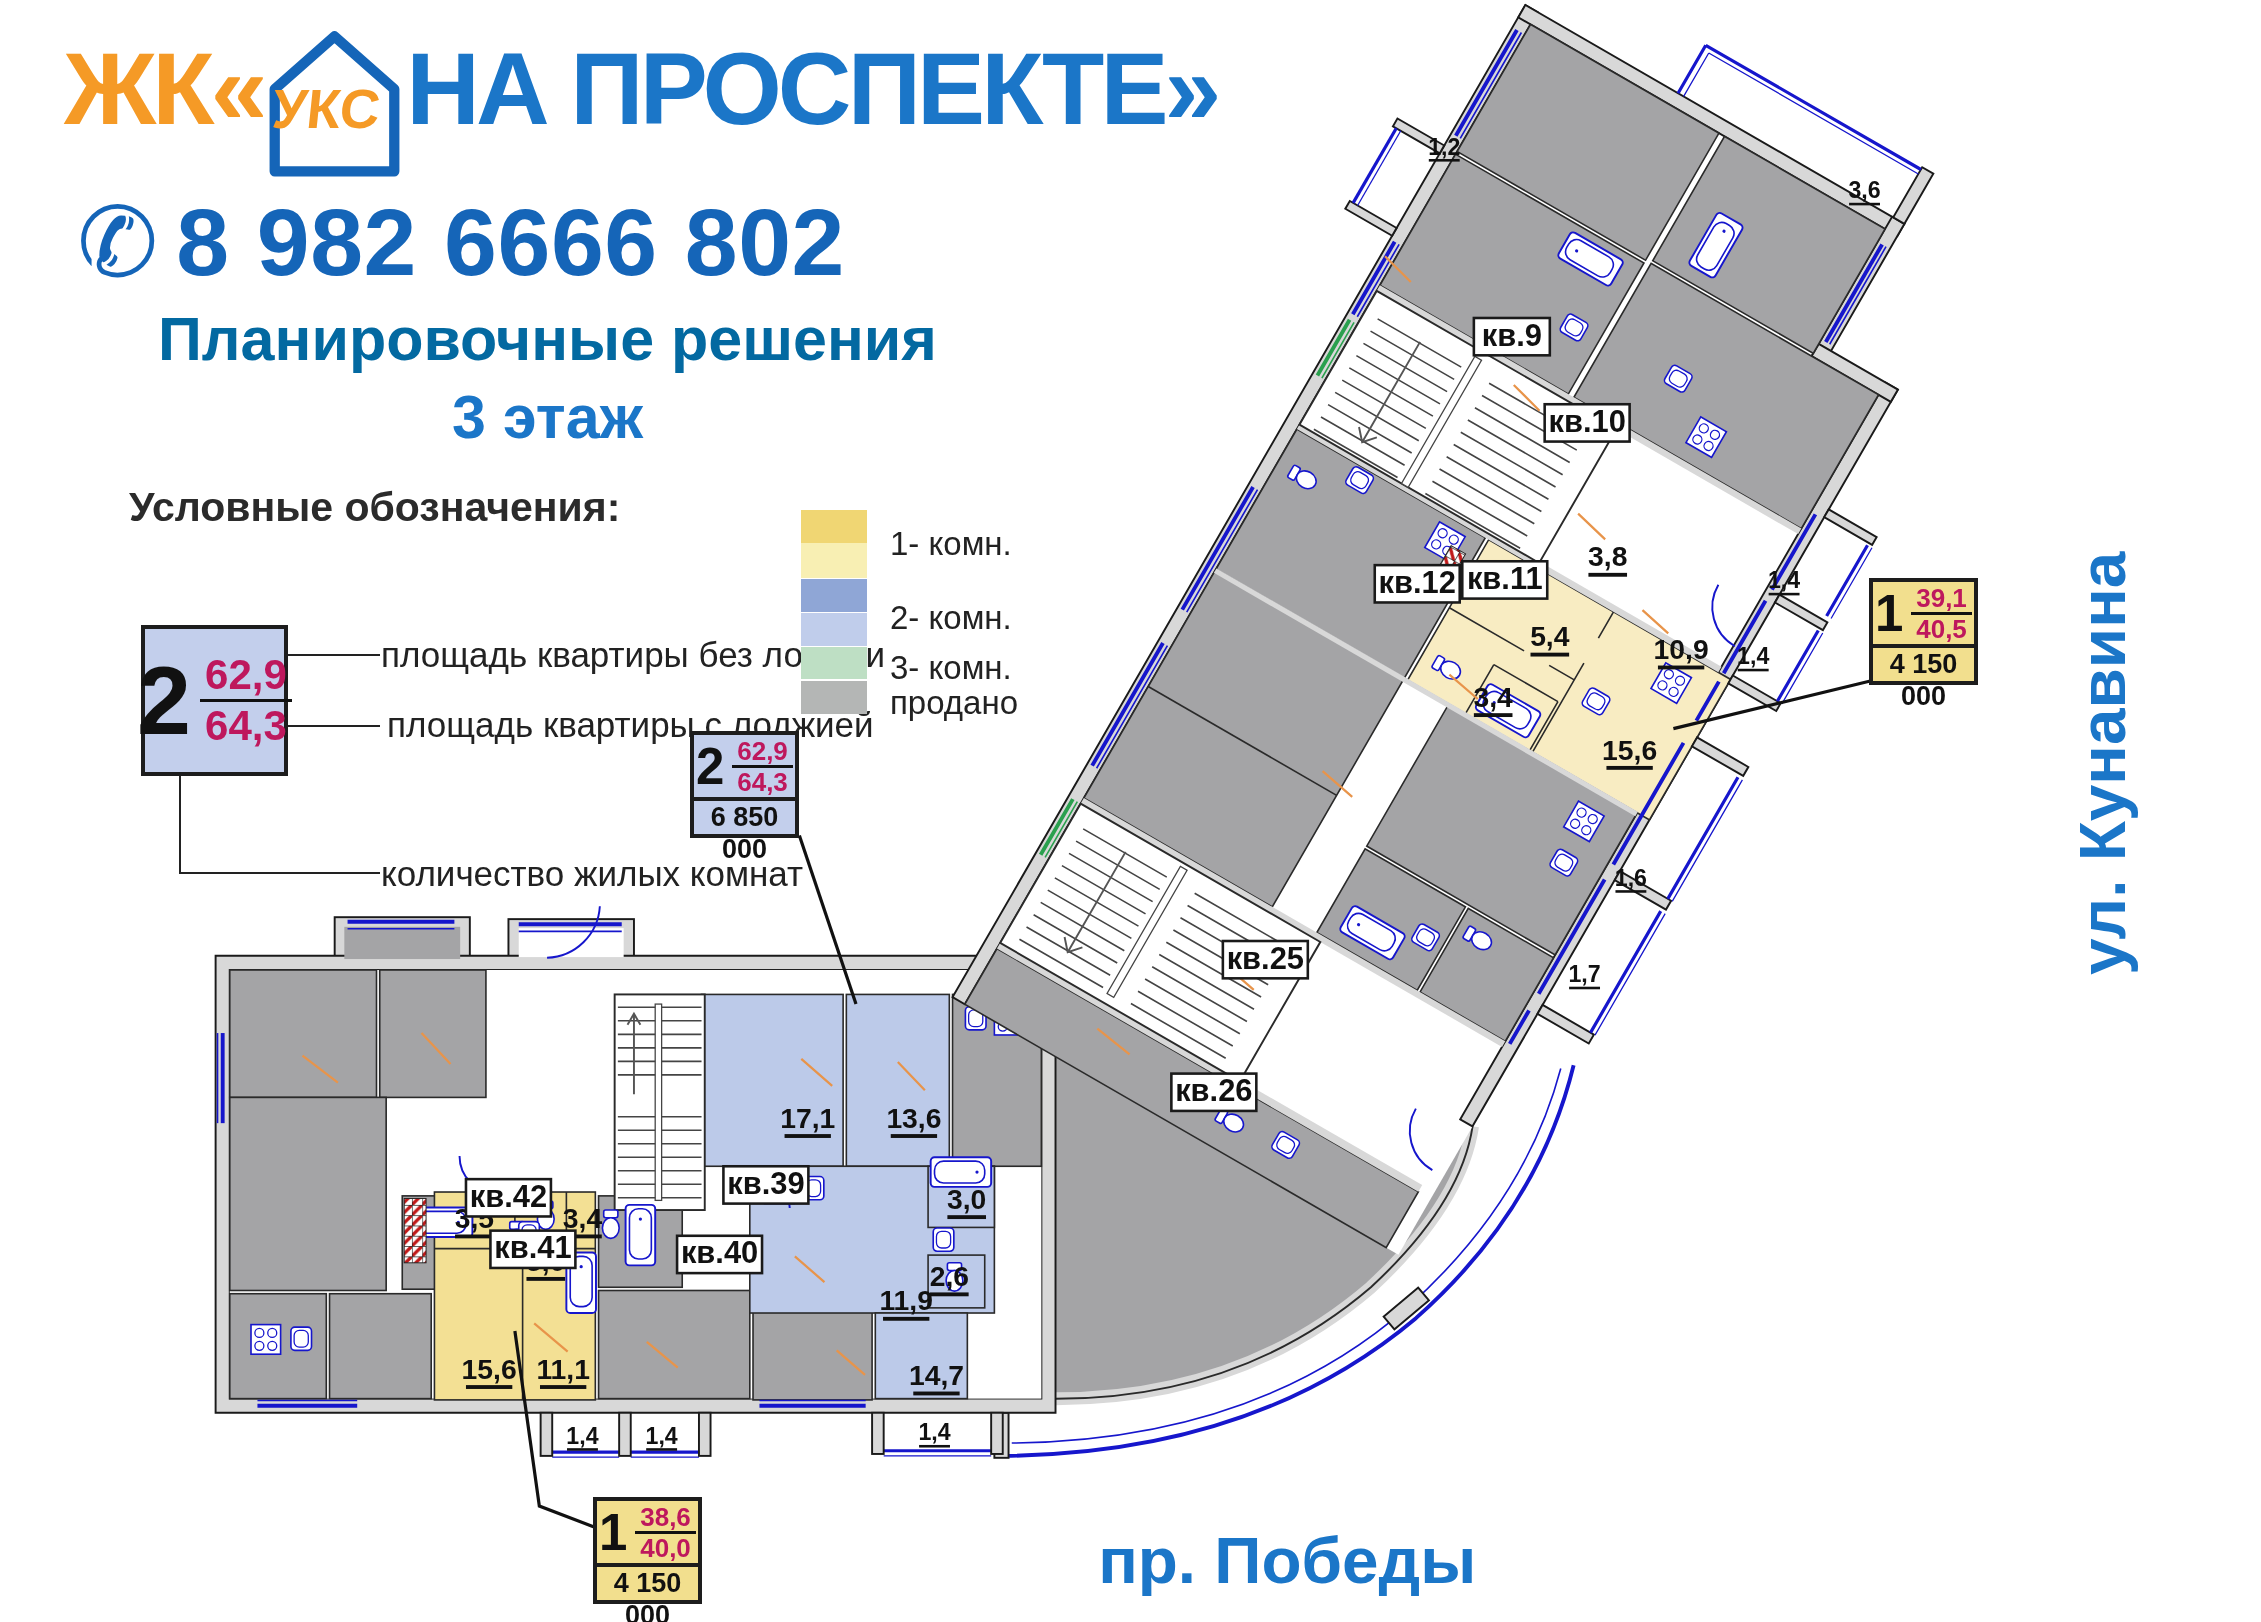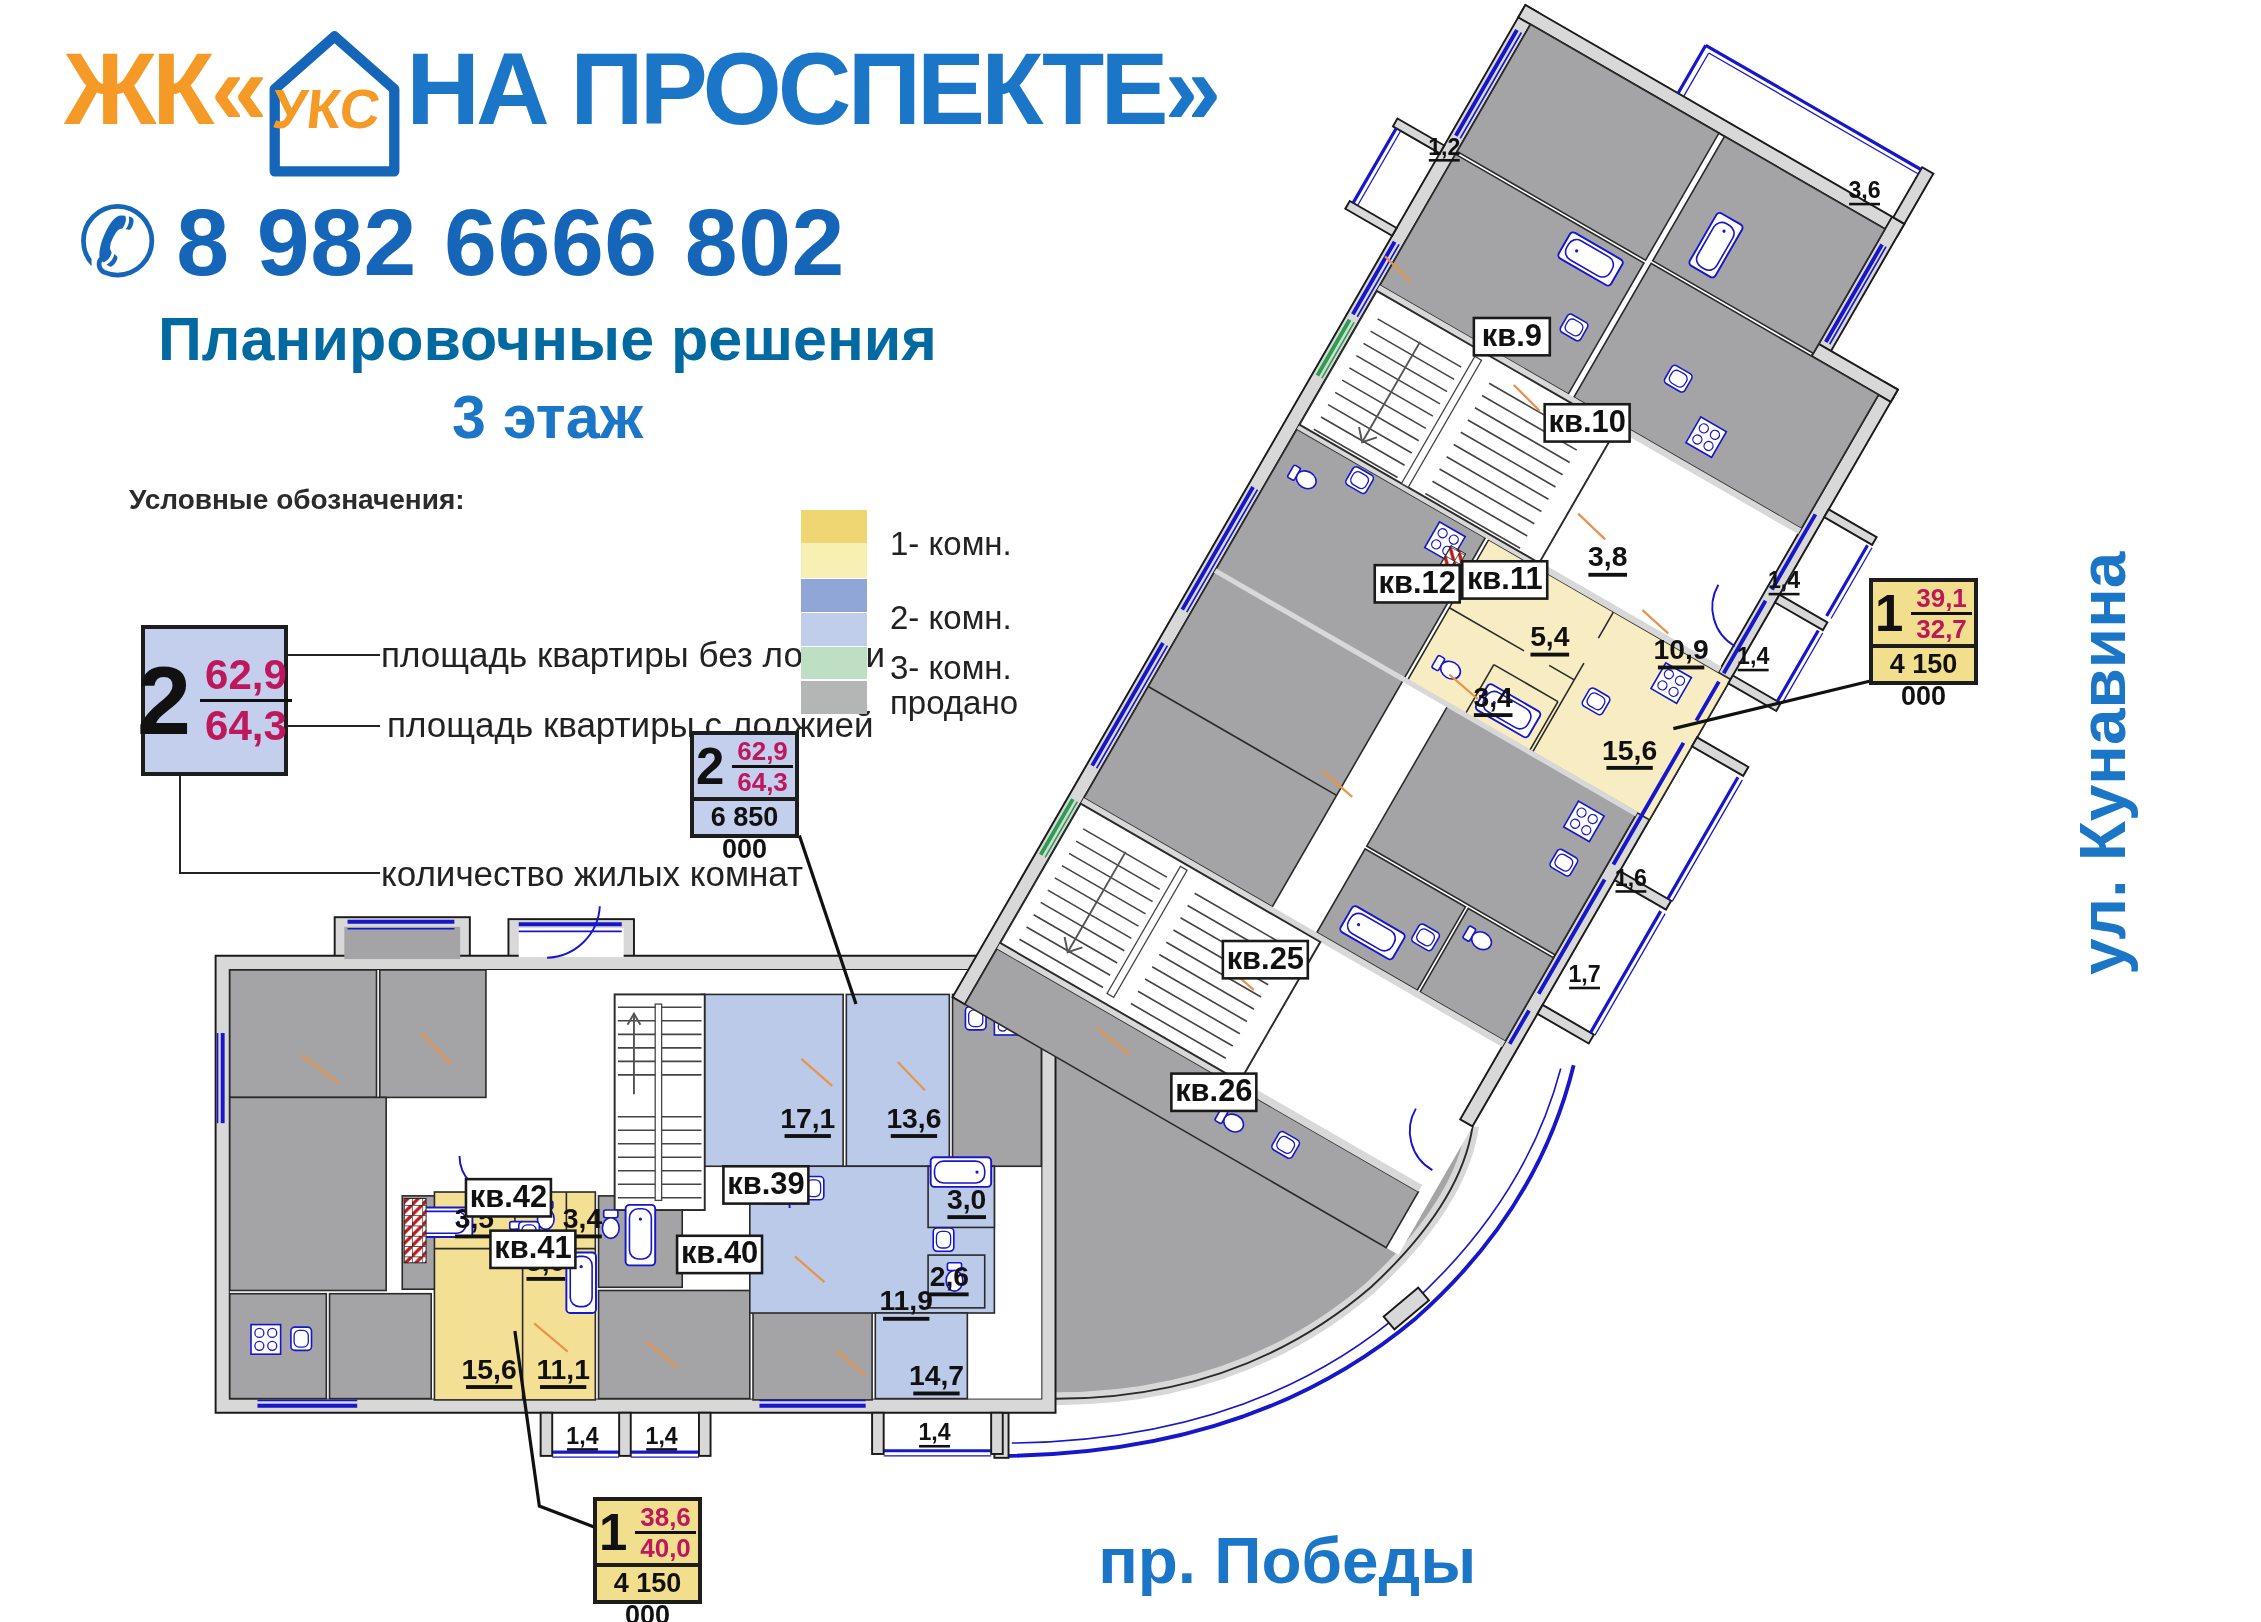--- a/index.html
+++ b/index.html
@@ -8,21 +8,21 @@
   .abs{position:absolute;}
   
   .logo-row{left:64px;top:31px;display:flex;align-items:flex-start;gap:3.9px;}
   .logo-zhk{font-size:102px;font-weight:800;color:#f59a26;letter-spacing:-3.9px;}
   .logo-rest{font-size:102px;font-weight:800;color:#1b76c8;letter-spacing:-3.9px;}
   .phone-row{left:77px;top:188px;display:flex;align-items:center;gap:18px;}
   .phone-ico{font-size:97px;color:#1565b8;line-height:97px;}
   .phone-num{font-size:95px;font-weight:800;color:#1565b8;letter-spacing:0.6px;}
   .title1{left:129px;top:304px;width:837px;text-align:center;font-size:61px;font-weight:800;color:#0369a1;}
   .title2{left:129px;top:382px;width:837px;text-align:center;font-size:61px;font-weight:800;color:#1b76c8;}
-  .leg-head{left:129px;top:484px;font-size:28px;font-weight:800;color:#2b2b2b;}
+  .leg-head{left:129px;top:484px;font-size:41px;font-weight:800;color:#2b2b2b;}
   
   .badge{left:141px;top:625px;width:147px;height:151px;background:#c3cfec;border:4.5px solid #1d1d1d;
          box-sizing:border-box;display:flex;align-items:center;justify-content:center;gap:9px;}
   .badge .rooms{font-size:97px;font-weight:800;color:#111;line-height:97px;}
   .frac{display:inline-block;text-align:center;font-weight:800;color:#be185d;}
   .badge .frac{font-size:42px;line-height:48px;}
   .frac .t{display:block;border-bottom:3.9px solid #111;padding:0 5.1px;}
   .frac .b{display:block;padding:0 5.1px;}
   .pricebox{left:136px;top:884px;width:144px;height:151px;background:#c3cfec;border:4.5px solid #1d1d1d;
             box-sizing:border-box;display:flex;align-items:center;justify-content:center;
@@ -472,21 +472,21 @@
       </span>
     </div>
     <div class="price">6 850 000</div>
   </div>
 
   <div class="tag yellow" style="left:1869px;top:578px;width:109px;height:107px;">
     <div class="top">
       <span class="rooms">1</span>
       <span class="frac">
         <span class="t">39,1</span>
-        <span class="b">32,7</span>
+        <span class="b">40,5</span>
       </span>
     </div>
     <div class="price">4 150 000</div>
   </div>
 
   <div class="tag yellow" style="left:593px;top:1497px;width:109px;height:107px;">
     <div class="top">
       <span class="rooms">1</span>
       <span class="frac">
         <span class="t">38,6</span>

